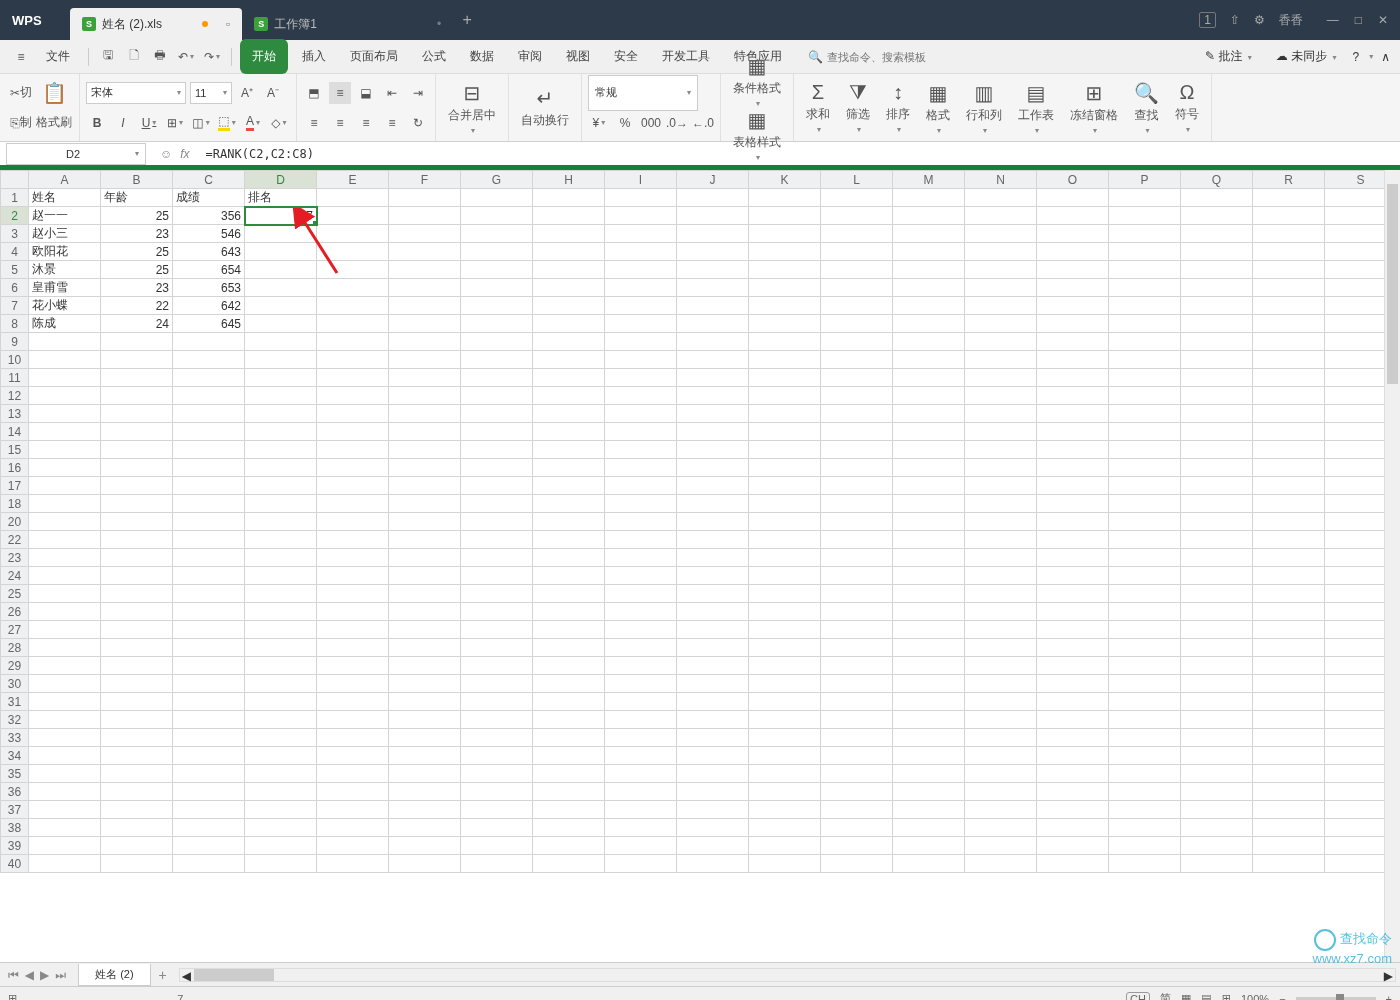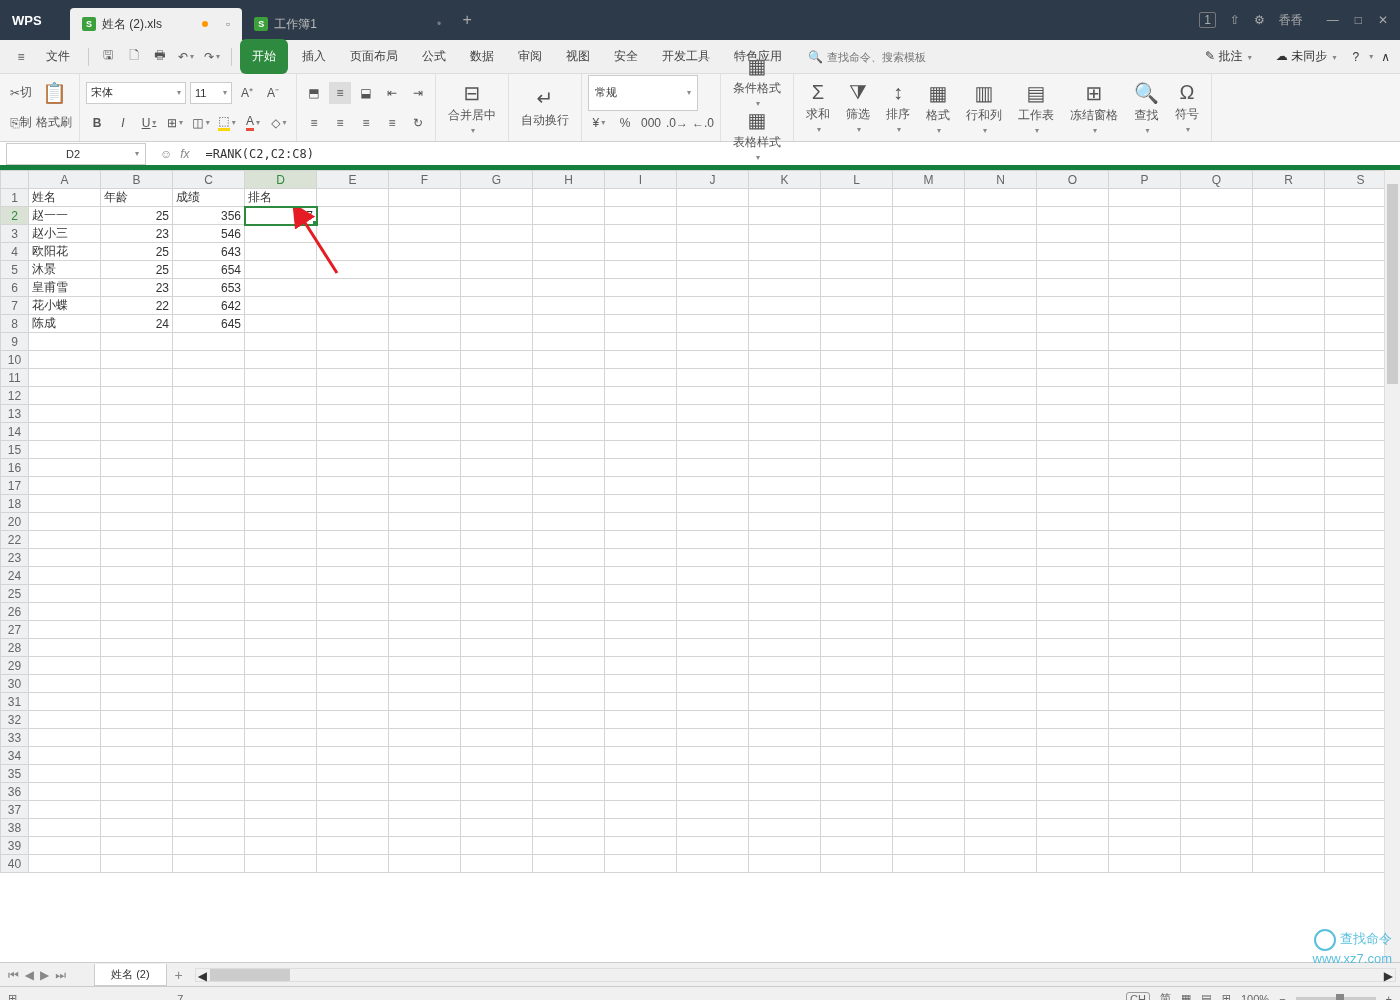--- a/index.html
+++ b/index.html
@@ -64,21 +64,21 @@
 .sel-row { background: #d9e2d5 !important; color: #2d8a3e !important; }
 .sel-cell { outline: 2px solid #2d8a3e; outline-offset: -1px; position: relative; }
 .fill-handle { position: absolute; right: -3px; bottom: -3px; width: 6px; height: 6px; background: #2d8a3e; }
 
 
 .red-arrow { position: absolute; pointer-events: none; left: 292px; top: 38px; }
 
 
 .sheet-tabs { height: 24px; border-top: 1px solid #ccc; background: #f0f0f0; display: flex; align-items: center; }
 .st-nav { display: flex; gap: 6px; padding: 0 8px; color: #888; }
-.st-tab { padding: 3px 16px; background: #fff; border: 1px solid #ccc; border-top: none; margin-left: 20px; font-size: 11px; }
+.st-tab { padding: 3px 16px; background: #fff; border: 1px solid #ccc; border-top: none; margin-left: 4px; font-size: 11px; }
 .st-add { padding: 0 8px; color: #888; font-size: 14px; }
 .st-scroll { flex: 1; display: flex; align-items: center; }
 .hscroll { flex: 1; height: 14px; background: #f0f0f0; border: 1px solid #ddd; margin: 0 4px; position: relative; }
 .hscroll .thumb { position: absolute; left: 0; top: 0; bottom: 0; width: 80px; background: #ccc; }
 
 
 .status-bar { height: 24px; background: #f0f0f0; border-top: 1px solid #ccc; display: flex; align-items: center; padding: 0 8px; font-size: 11px; color: #666; }
 .status-bar .right { margin-left: auto; display: flex; align-items: center; gap: 10px; }
 .zoom-slider { width: 80px; height: 3px; background: #ccc; position: relative; }
 .zoom-slider::after { content: ''; position: absolute; left: 40px; top: -3px; width: 8px; height: 8px; background: #888; }

